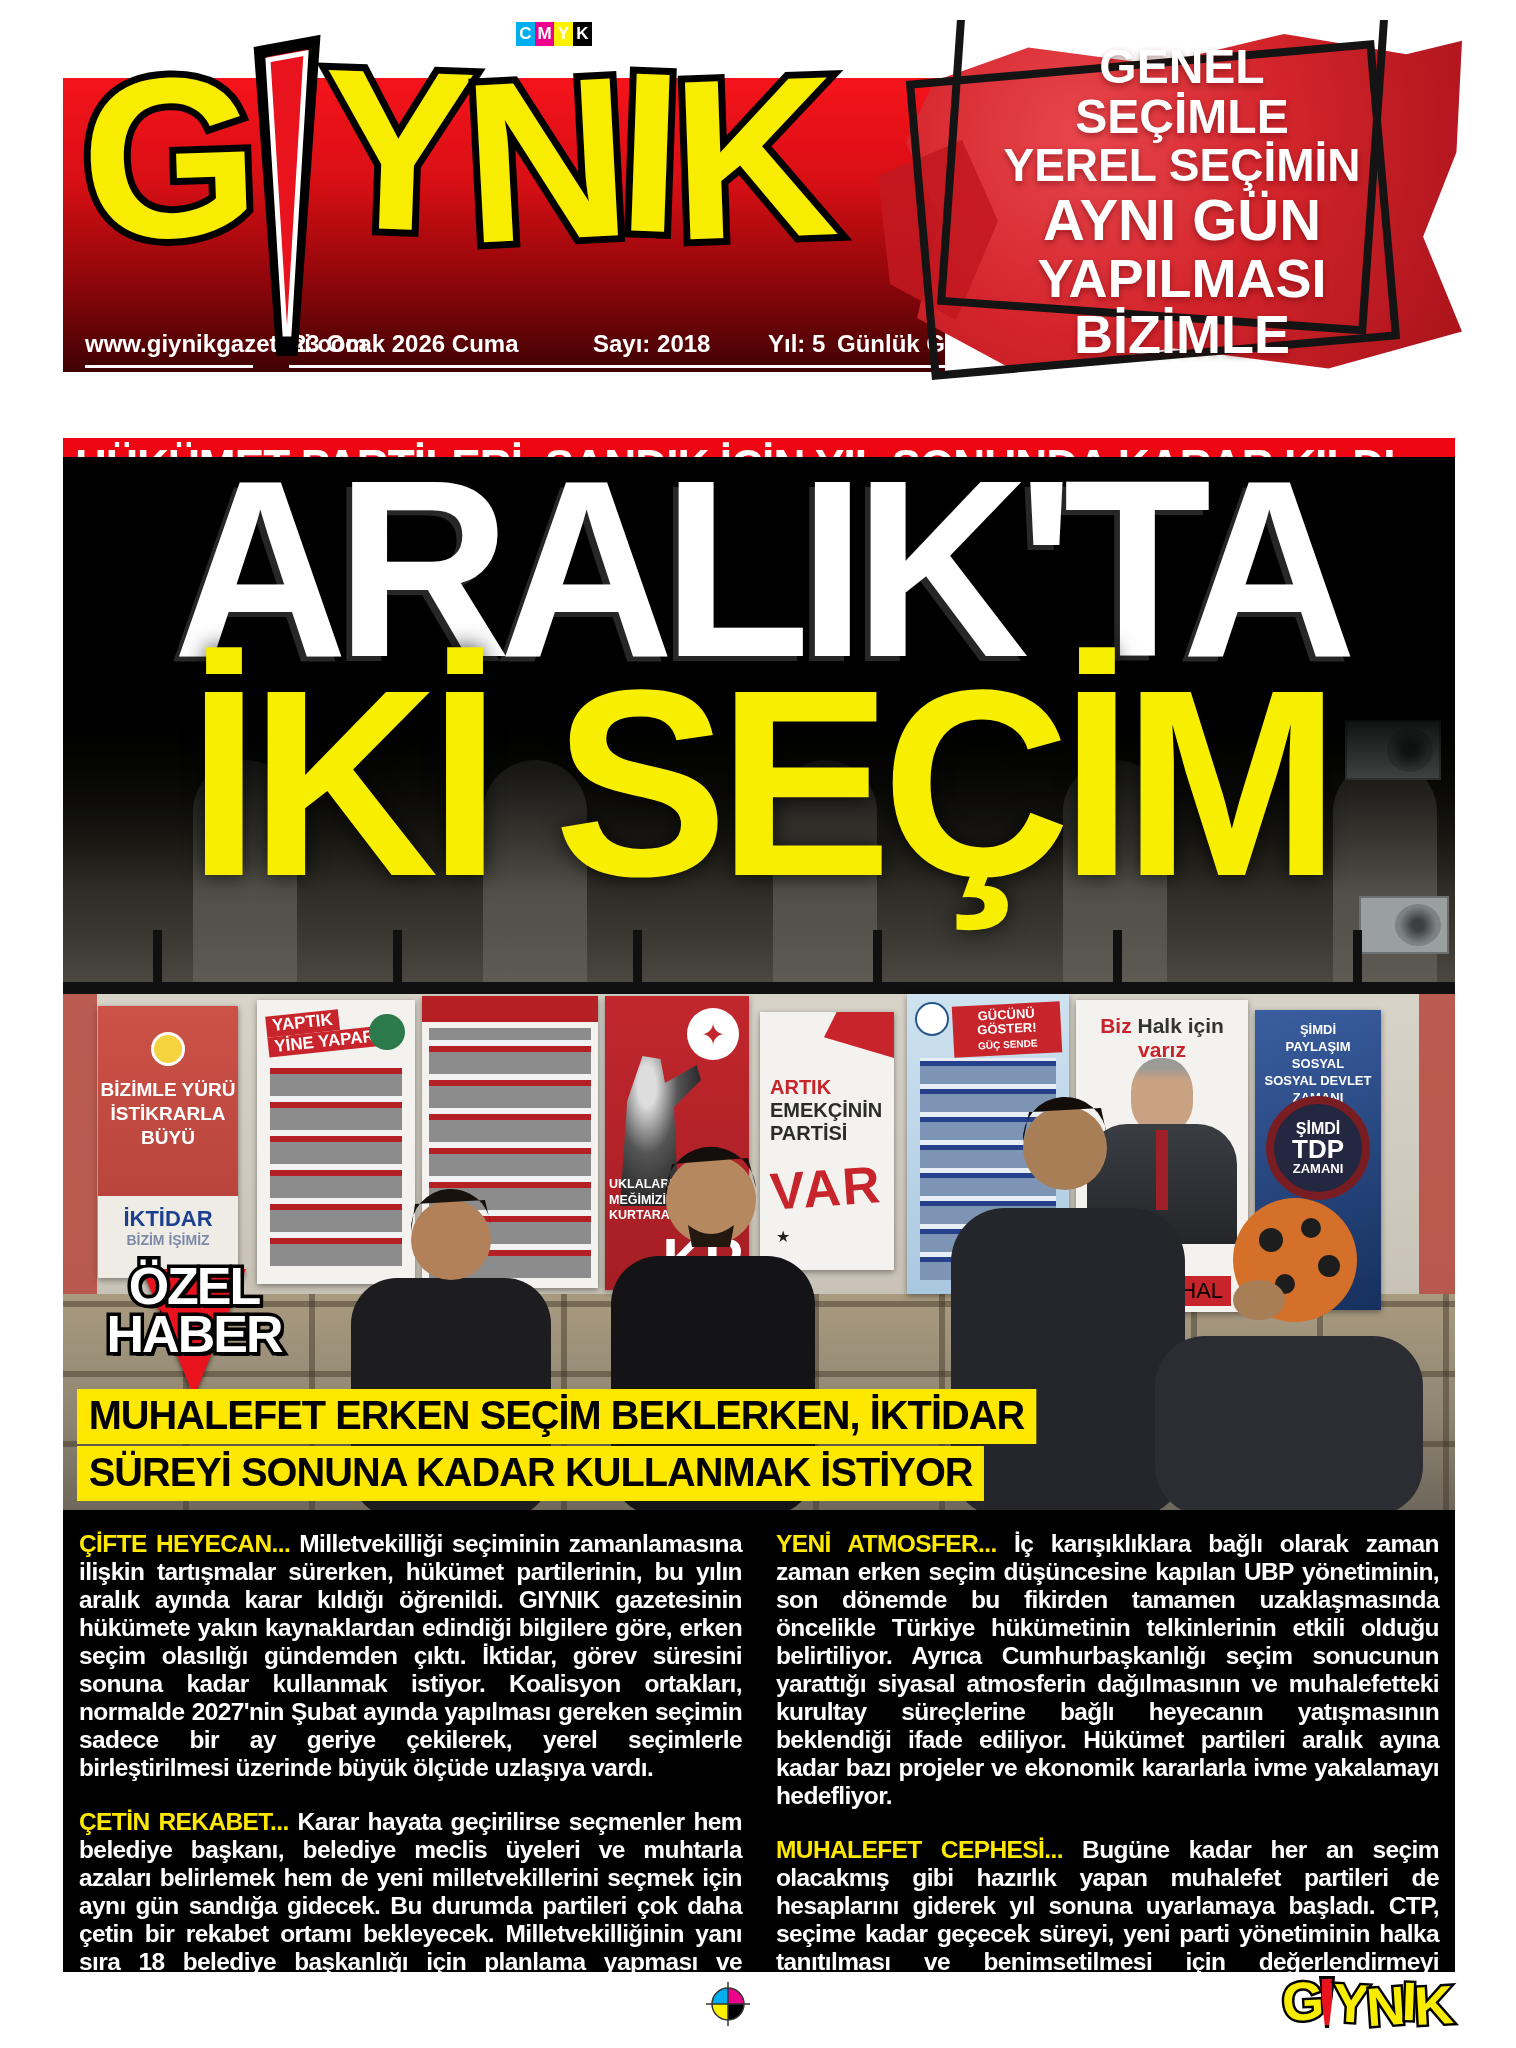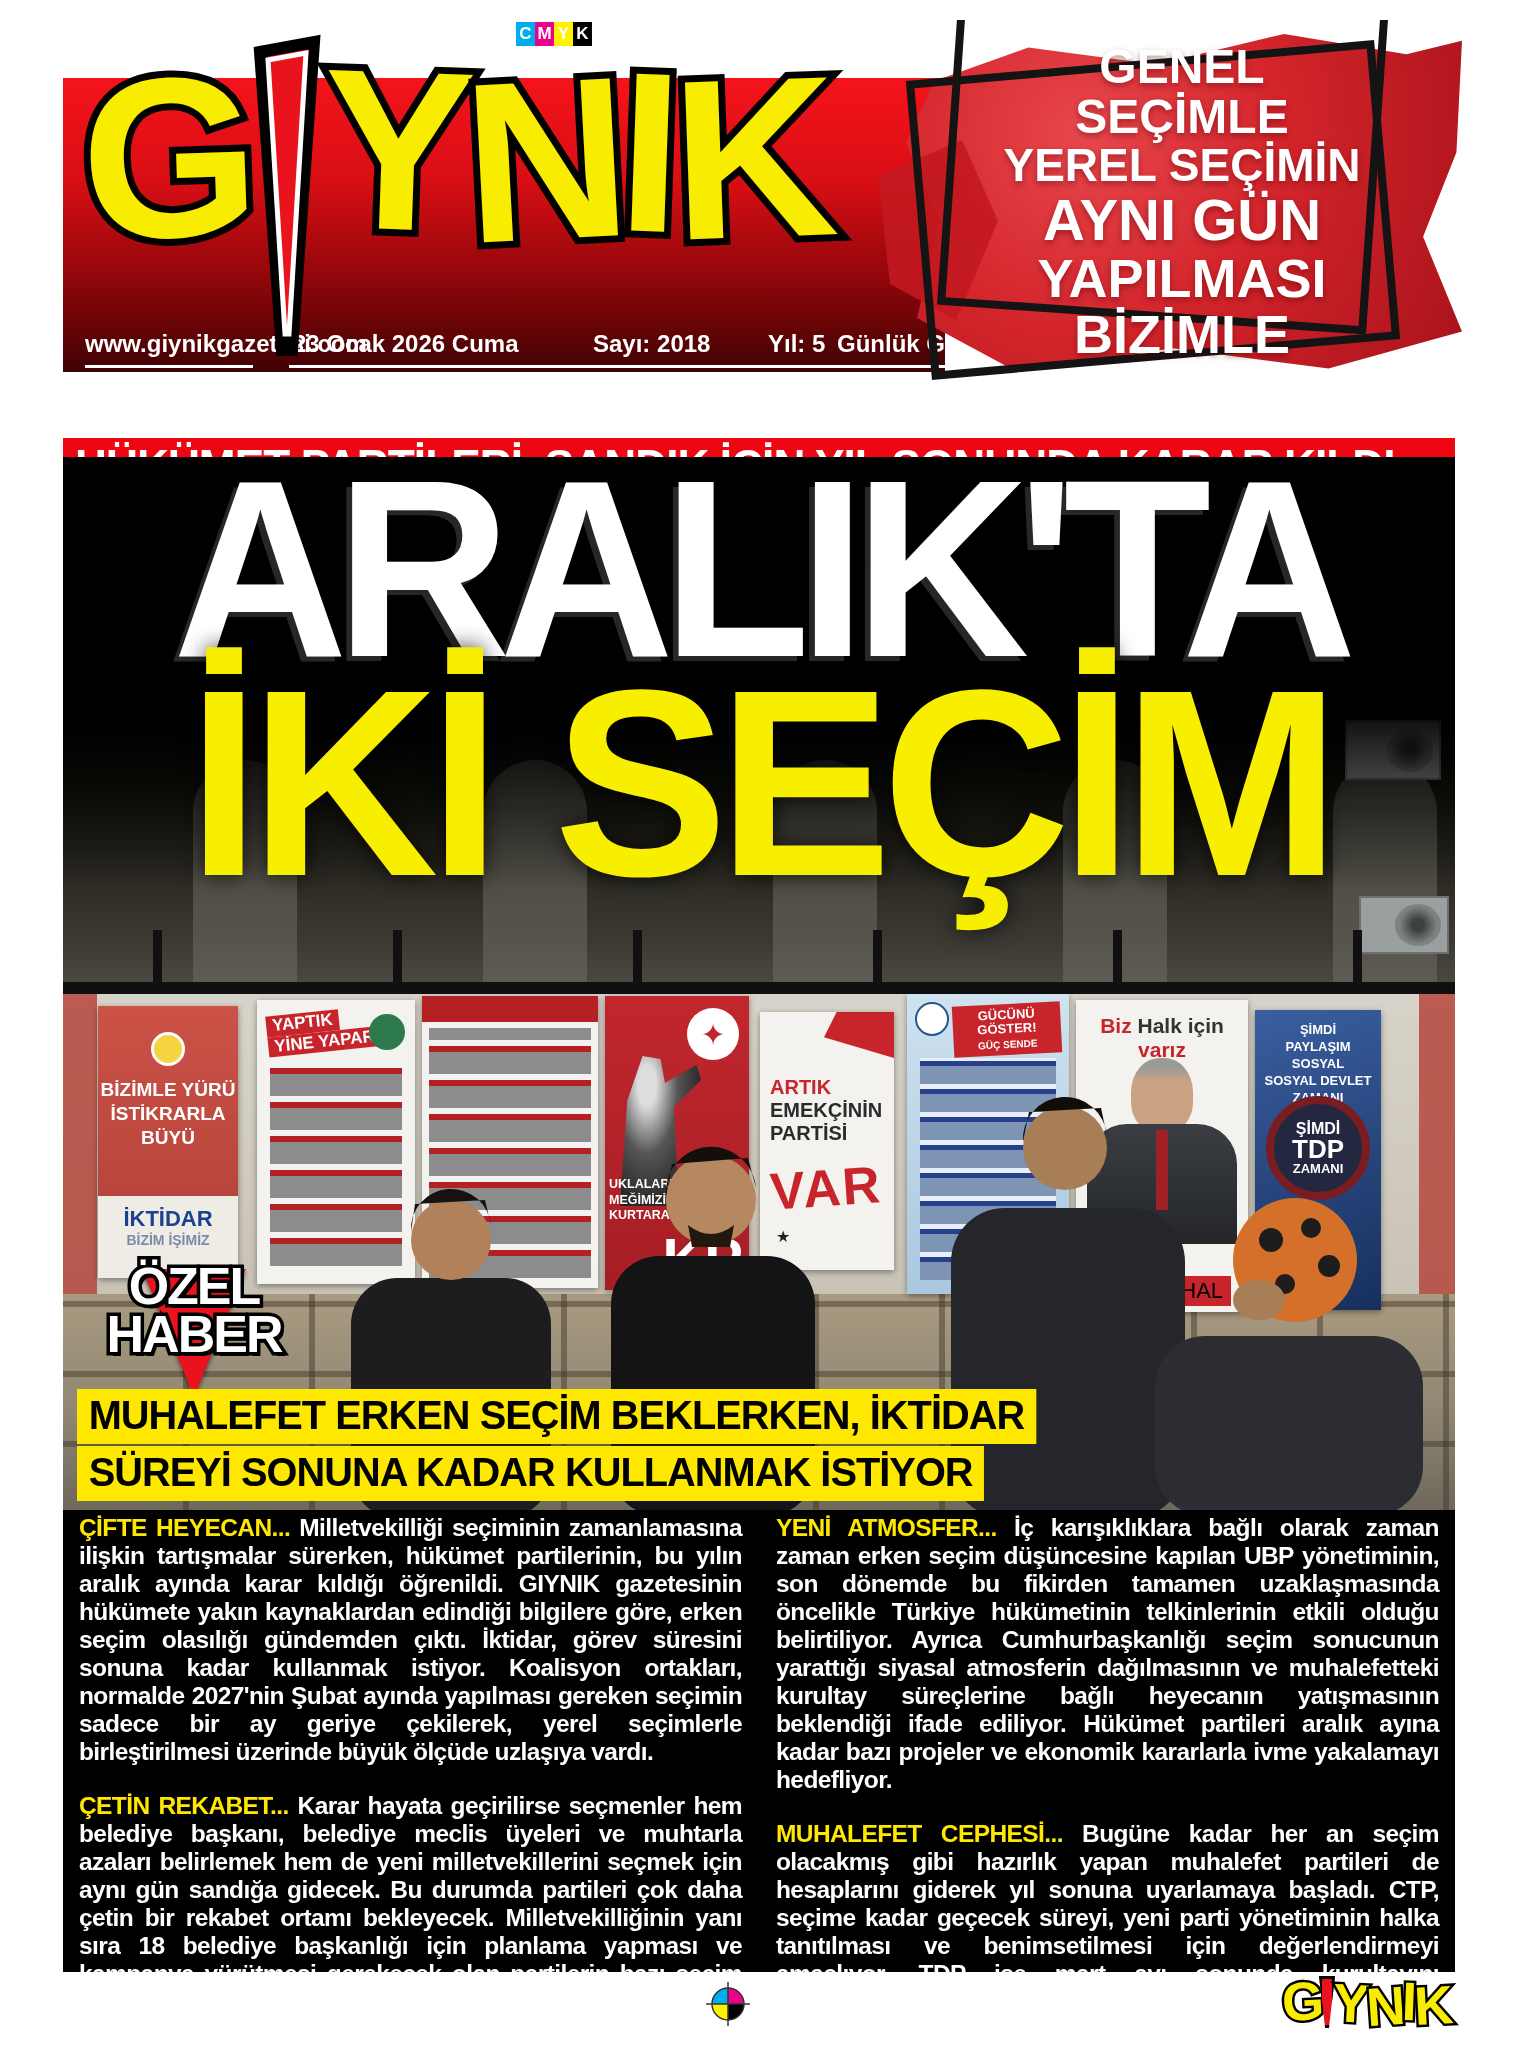--- a/index.html
+++ b/index.html
@@ -154,21 +154,21 @@
   .badge .bt{position:relative;color:#fff;font-weight:900;font-size:52px;line-height:.92;
     -webkit-text-stroke:7px #000;paint-order:stroke fill;letter-spacing:-2px;
     text-shadow:3px 4px 0 #000;}
   .bars{position:absolute;left:14px;top:932px;z-index:8;}
   .bar{display:table;background:#ffe800;color:#000;font-weight:900;font-size:41px;
     padding:3px 12px 5px;letter-spacing:-1px;white-space:nowrap;margin-bottom:2px;
     transform:scaleX(.97);transform-origin:left;}
 
   
   .article{position:absolute;left:0;top:1053px;width:100%;height:462px;display:flex;
-    padding:4px 16px 0;gap:34px;z-index:6;background:#000;}
+    padding:20px 16px 0;gap:34px;z-index:6;background:#000;}
   .col{flex:1;color:#fff;font-weight:700;font-size:24.5px;line-height:28px;
     letter-spacing:-.6px;text-align:justify;}
   .col p{margin:0 0 26px;}
   .lead{color:#ffe800;font-weight:900;}
 
   
   .regmark{position:absolute;left:706px;top:1982px;width:44px;height:44px;}
   .minilogo{position:absolute;left:1282px;top:1974px;display:flex;align-items:flex-start;}
   .minilogo span{font-size:54px;font-weight:900;line-height:1;color:#f8ec00;
     -webkit-text-stroke:5px #000;paint-order:stroke fill;letter-spacing:-3px;}

